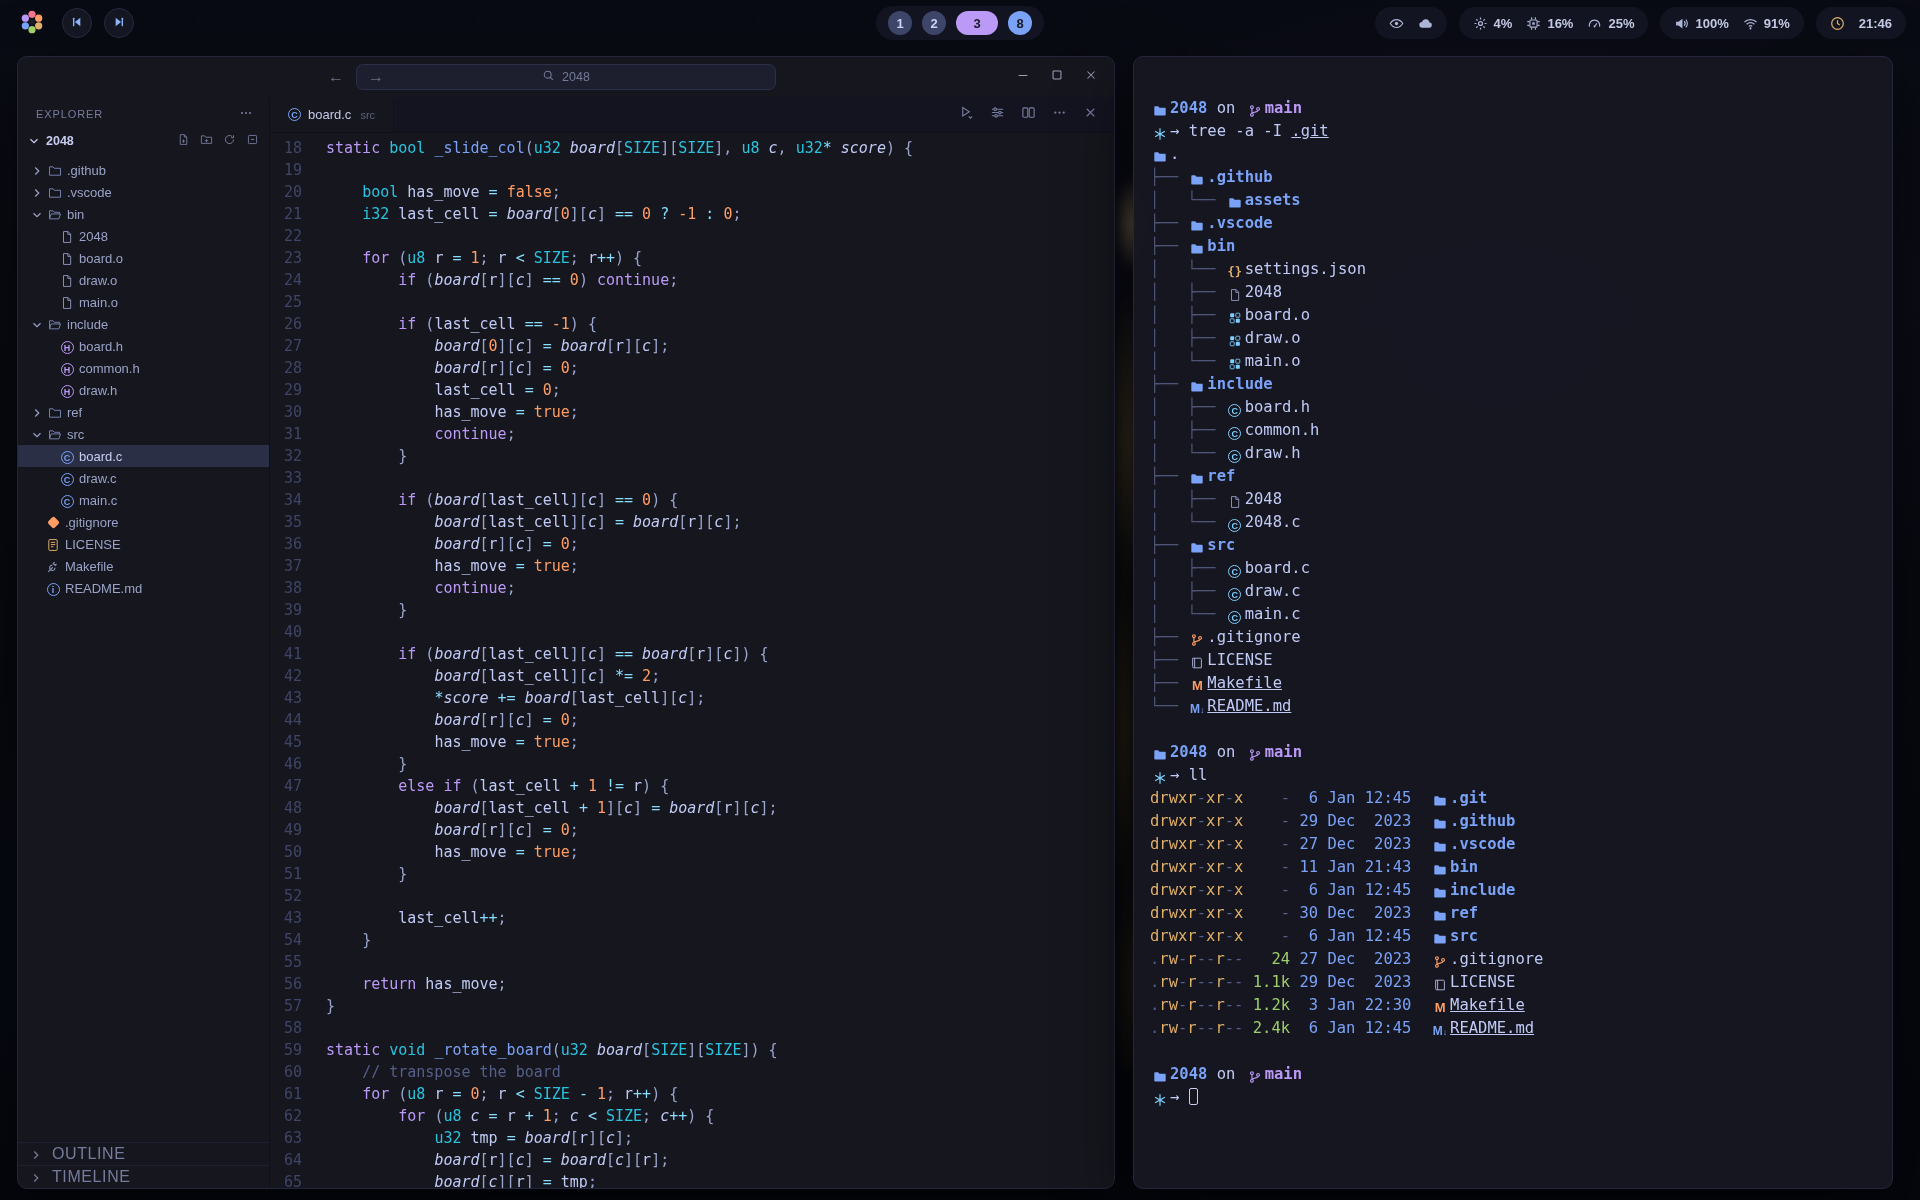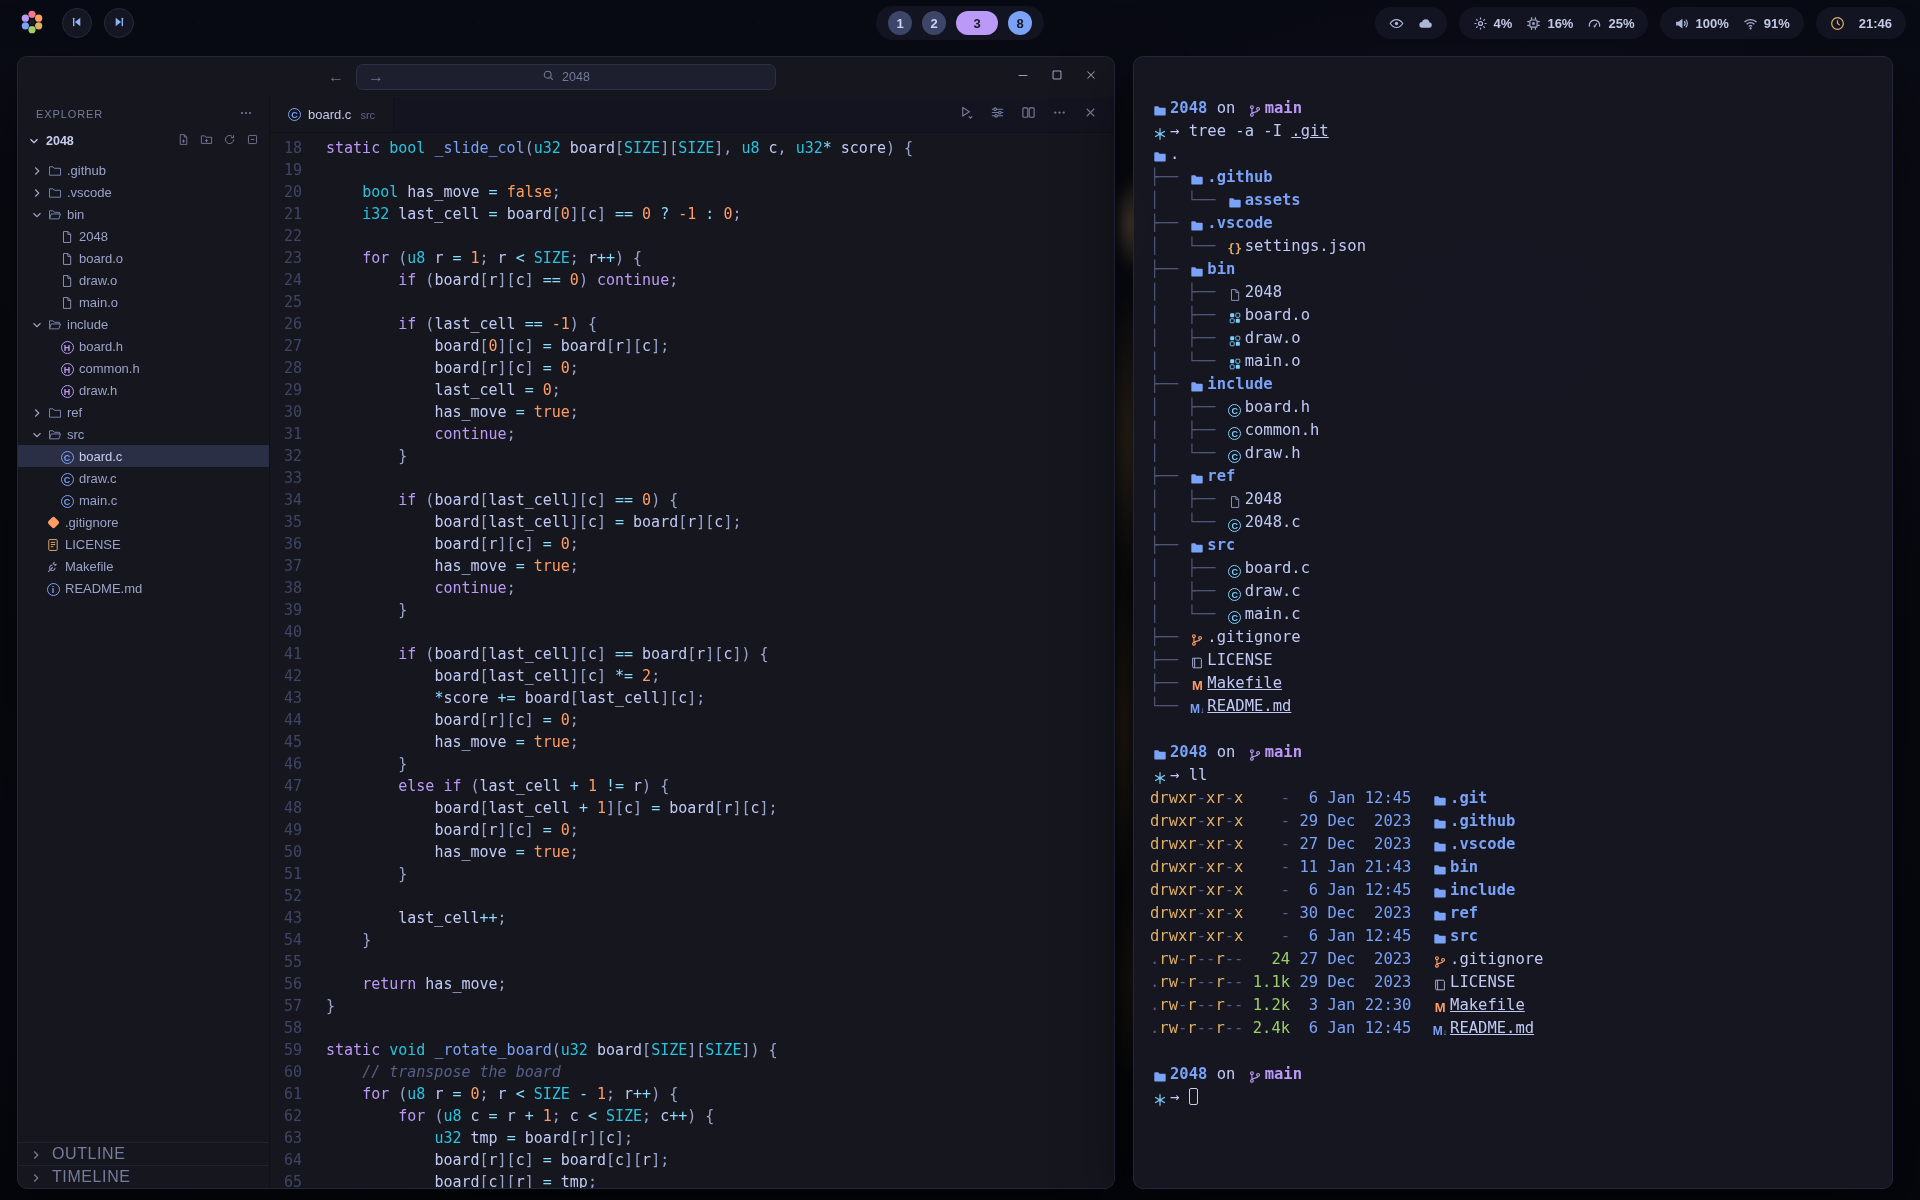--- a/index.html
+++ b/index.html
@@ -76,22 +76,22 @@
   .tabbar{height:36px;display:flex;align-items:stretch;background:#131420;flex:0 0 auto;border-bottom:1px solid #101018}
   .tab{display:flex;align-items:center;gap:7px;padding:0 18px;background:#16161e;border-right:1px solid #101016;font-size:13px;color:#c3cae8;cursor:pointer}
   .tabdir{color:#5d6481;font-size:11px;margin-left:2px}
   .tab-actions{margin-left:auto;display:flex;align-items:center;gap:16px;padding:0 16px;color:#767c9c}
   .tab-actions svg{width:15px;height:15px}
   .codewrap{flex:1;display:flex;font-family:"DejaVu Sans Mono",monospace;font-size:15px;line-height:22px;padding-top:4px;overflow:hidden}
   .gutter{width:32px;text-align:right;color:#3f4566;flex:0 0 auto}
   .codelines{padding-left:24px;white-space:pre;flex:1}
   .cl{height:22px}
   .tk-k{color:#bb9af7}.tk-t{color:#2ac3de;}.tk-f{color:#7aa2f7}
-  .tk-v{color:#c0caf5}.tk-i{color:#c0caf5;}.tk-o{color:#89ddff}
-  .tk-n{color:#ff9e64}.tk-p{color:#9aa5ce}.tk-c{color:#565f89;font-style:italic}
+  .tk-v{color:#c0caf5}.tk-i{color:#c0caf5;font-style:italic}.tk-o{color:#89ddff}
+  .tk-n{color:#ff9e64}.tk-p{color:#9aa5ce}.tk-c{color:#565f89;}
 
   
   .tl{white-space:pre;height:23px}
   .t-fg{color:#c0caf5}.t-dir{color:#7aa2f7;font-weight:700}.t-br{color:#bb9af7;font-weight:700}
   .t-dimc{color:#4e5577}.t-pe{color:#e0af68}.t-pd{color:#565f89}.t-sz{color:#9ece6a}
   .t-dt{color:#7aa2f7}.t-und{text-decoration:underline}
   .cursor{display:inline-block;width:9px;height:17px;border:1px solid #c8cdf0;border-radius:2px;vertical-align:-3px}
 
   
   .ic{display:inline-block;width:20px;text-align:center;vertical-align:-2px}
@@ -554,24 +554,24 @@
           </svg></span><span class="t-fg">.</span></div>
       <div class="tl"><span class="t-dimc">├── </span><span class="ic"><svg viewBox="0 0 16 16">
             <path fill="#7aa2f7" d="M1.5 3.4c0-.5.4-.9.9-.9h3.5l1.5 1.8h6.2c.5 0 .9.4.9.9v7c0 .5-.4.9-.9.9H2.4a.9.9 0 01-.9-.9z"></path>
           </svg></span><span class="t-dir">.github</span></div>
       <div class="tl"><span class="t-dimc">│   └── </span><span class="ic"><svg viewBox="0 0 16 16">
             <path fill="#7aa2f7" d="M1.5 3.4c0-.5.4-.9.9-.9h3.5l1.5 1.8h6.2c.5 0 .9.4.9.9v7c0 .5-.4.9-.9.9H2.4a.9.9 0 01-.9-.9z"></path>
           </svg></span><span class="t-dir">assets</span></div>
       <div class="tl"><span class="t-dimc">├── </span><span class="ic"><svg viewBox="0 0 16 16">
             <path fill="#7aa2f7" d="M1.5 3.4c0-.5.4-.9.9-.9h3.5l1.5 1.8h6.2c.5 0 .9.4.9.9v7c0 .5-.4.9-.9.9H2.4a.9.9 0 01-.9-.9z"></path>
           </svg></span><span class="t-dir">.vscode</span></div>
+      <div class="tl"><span class="t-dimc">├── </span><span class="ic"><svg viewBox="0 0 16 16">
+            <path fill="#7aa2f7" d="M1.5 3.4c0-.5.4-.9.9-.9h3.5l1.5 1.8h6.2c.5 0 .9.4.9.9v7c0 .5-.4.9-.9.9H2.4a.9.9 0 01-.9-.9z"></path>
+          </svg></span><span class="t-dir">bin</span></div>
       <div class="tl"><span class="t-dimc">│   └── </span><span class="ic"><span class="brc">{}</span></span><span class="t-fg">settings.json</span></div>
-      <div class="tl"><span class="t-dimc">├── </span><span class="ic"><svg viewBox="0 0 16 16">
-            <path fill="#7aa2f7" d="M1.5 3.4c0-.5.4-.9.9-.9h3.5l1.5 1.8h6.2c.5 0 .9.4.9.9v7c0 .5-.4.9-.9.9H2.4a.9.9 0 01-.9-.9z"></path>
-          </svg></span><span class="t-dir">bin</span></div>
       <div class="tl"><span class="t-dimc">│   ├── </span><span class="ic"><svg viewBox="0 0 16 16" fill="none" stroke="#8a93b8" stroke-width="1.1">
             <path d="M4 1.8h5.2l3 3v9.4H4z"></path>
             <path d="M9 1.8v3.2h3.2"></path>
           </svg></span><span class="t-fg">2048</span></div>
       <div class="tl"><span class="t-dimc">│   ├── </span><span class="ic"><svg viewBox="0 0 16 16" fill="#7dcfff">
             <rect x="2.5" y="2.5" width="4.6" height="4.6" rx="1"></rect>
             <rect x="8.9" y="2.5" width="4.6" height="4.6" rx="1" fill="none" stroke="#7dcfff"></rect>
             <rect x="2.5" y="8.9" width="4.6" height="4.6" rx="1" fill="none" stroke="#7dcfff"></rect>
             <rect x="8.9" y="8.9" width="4.6" height="4.6" rx="1"></rect>
           </svg></span><span class="t-fg">board.o</span></div>

